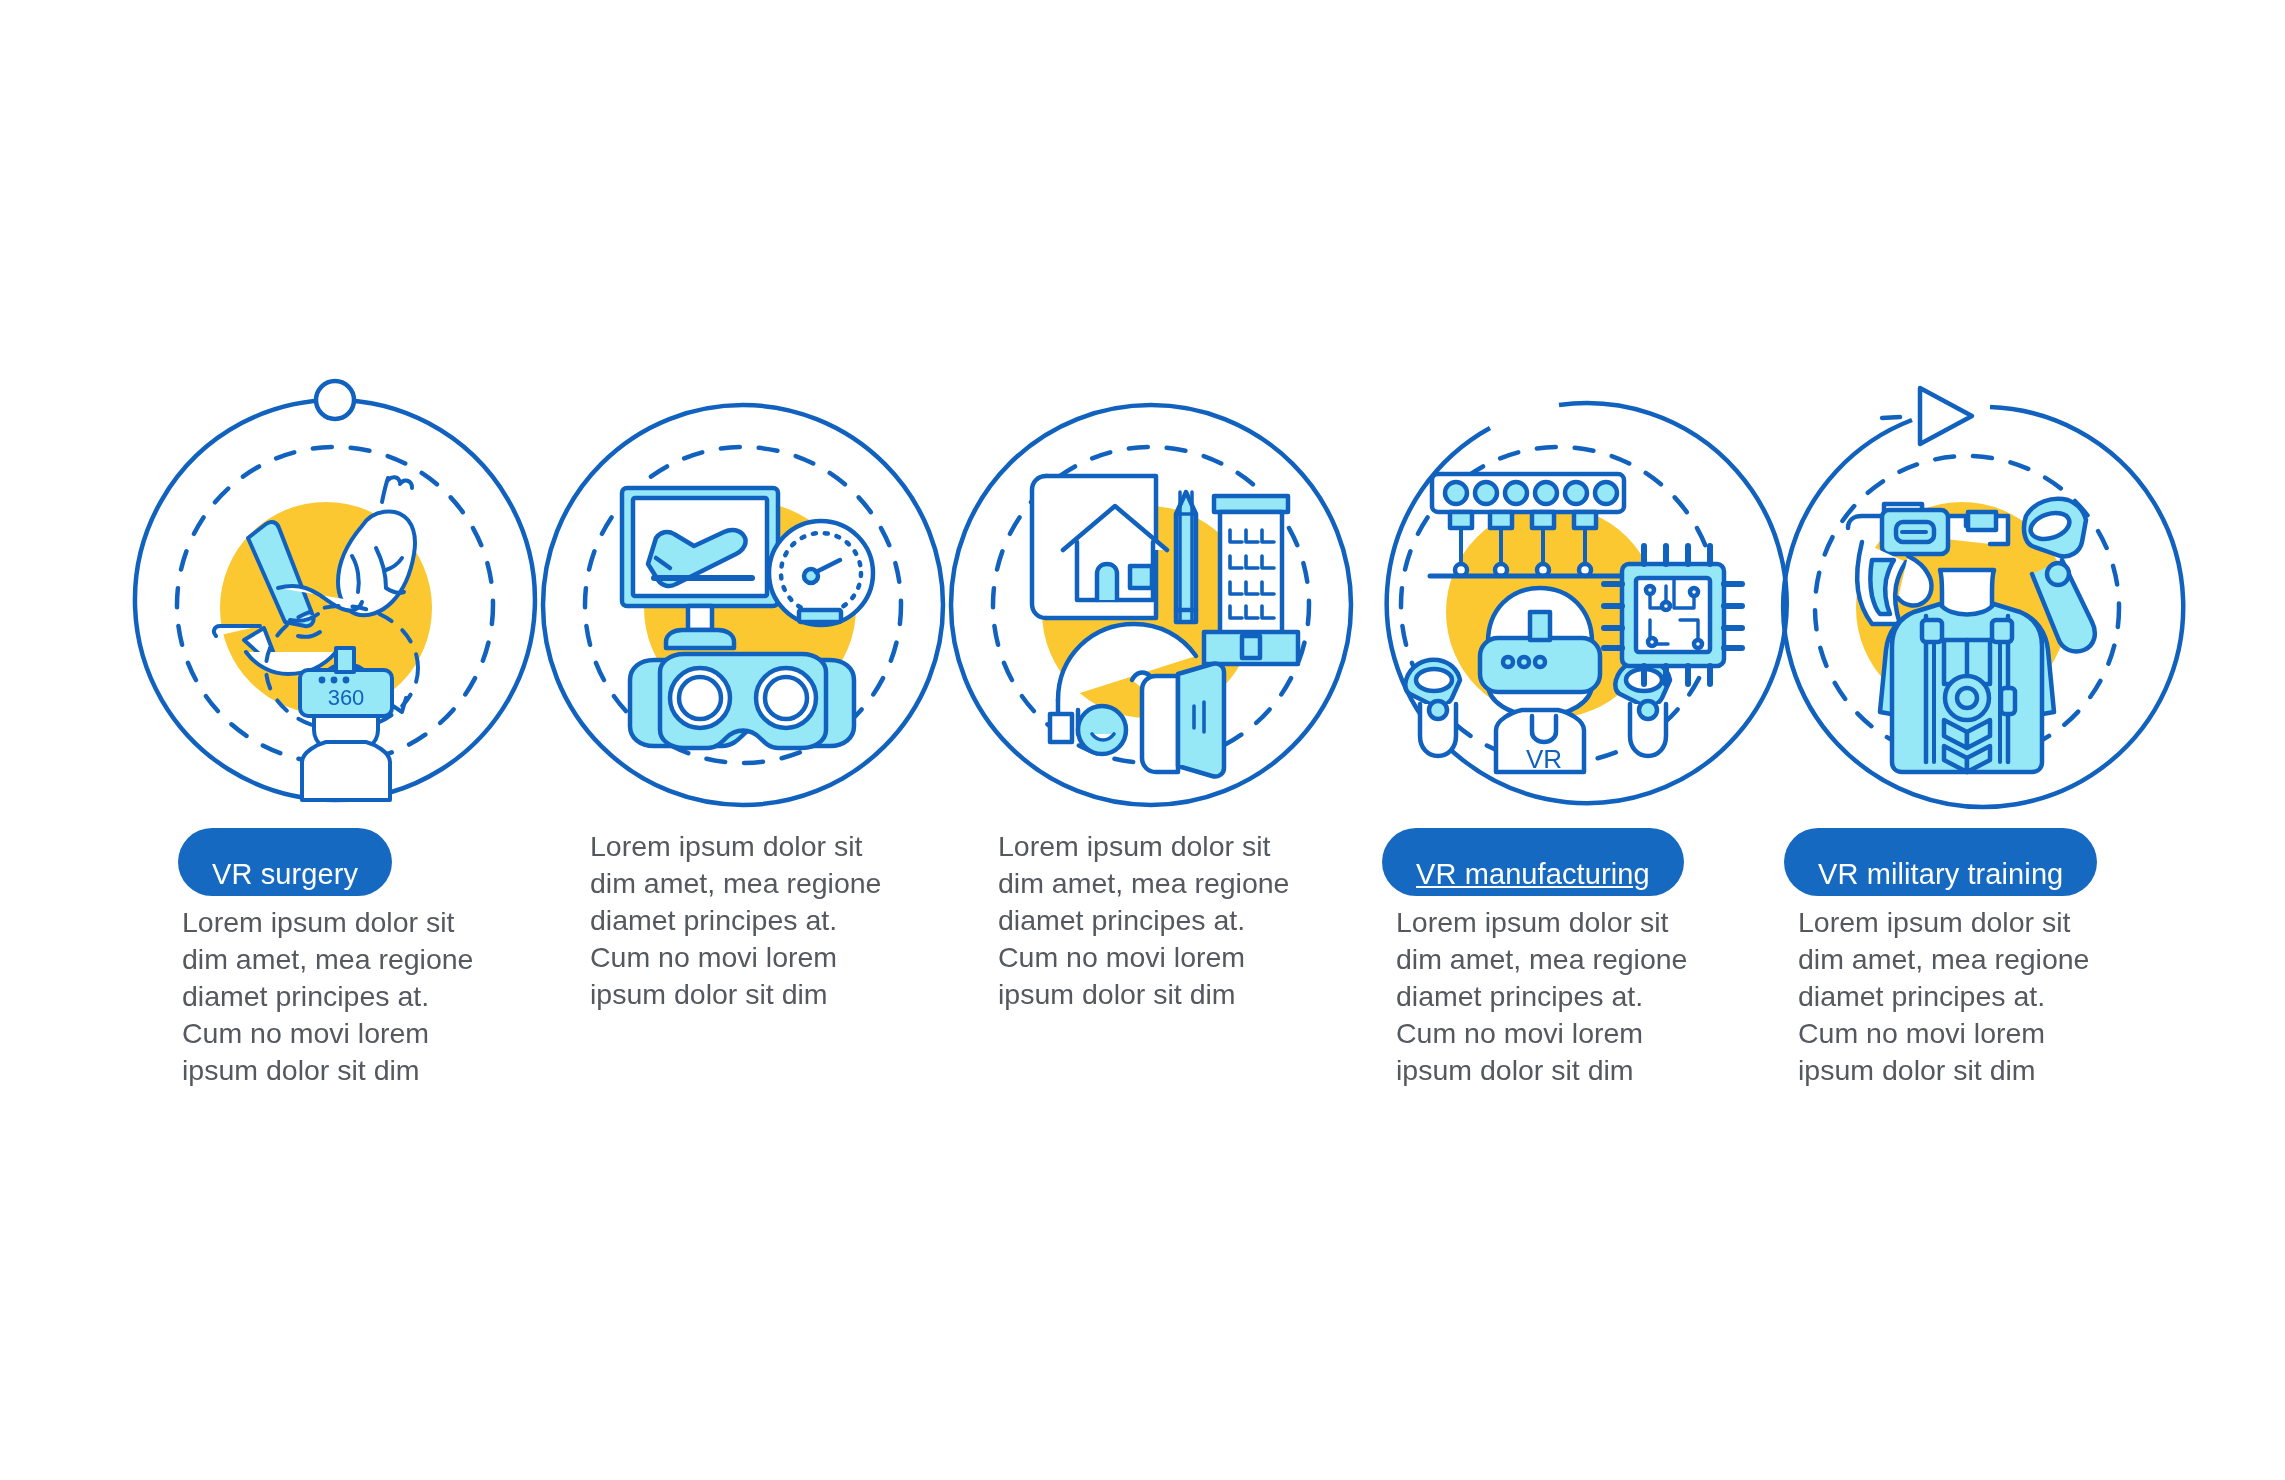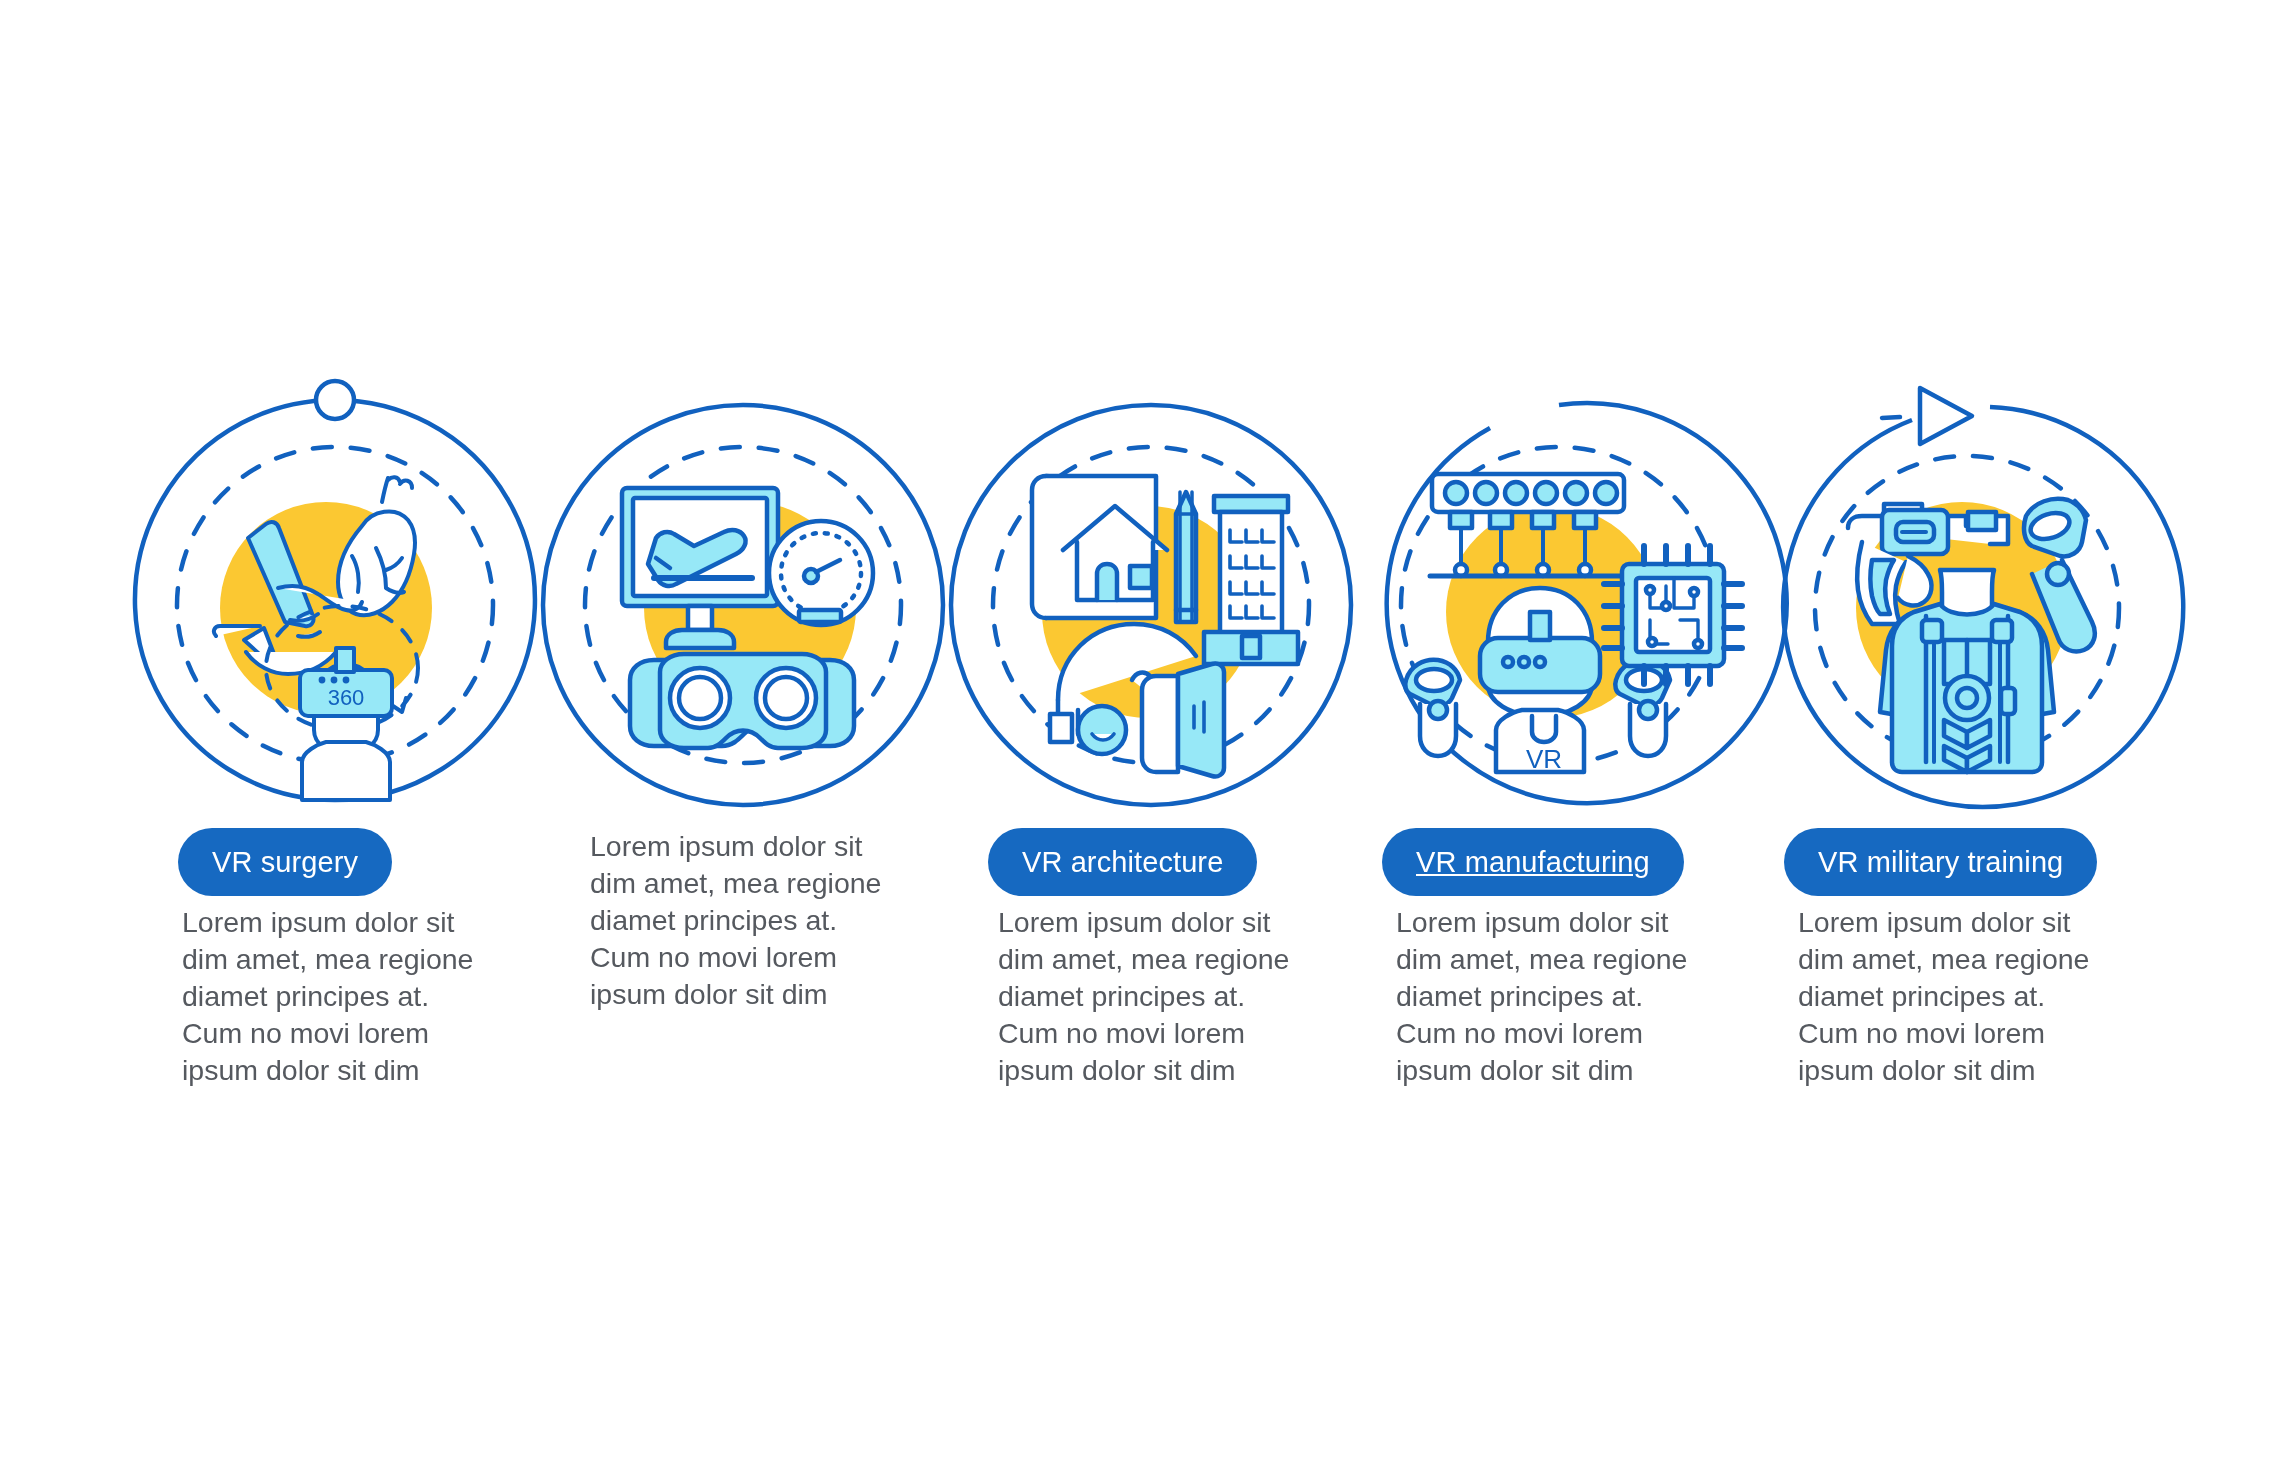--- a/index.html
+++ b/index.html
@@ -47,21 +47,21 @@
     top: 0;
     overflow: visible;
   }
   .pill {
     margin-top: 8px;
     background: #1669c1;
     color: #ffffff;
     border-radius: 100px;
     height: 68px;
     line-height: 68px;
-    padding: 0 34px;
+    padding: 12px 34px;
     font-size: 29px;
     font-weight: 400;
     letter-spacing: 0.1px;
     white-space: nowrap;
     display: inline-block;
     box-sizing: border-box;
     text-align: center;
   }
   .desc {
     margin-top: 8px;
@@ -226,21 +226,20 @@
             <path d="M104 334 l22 0 l0 28 l-22 0 z"></path>
             <circle cx="156" cy="350" r="24" fill="#97e8f7"></circle>
             <path d="M146 354 c6 8 16 8 22 0" stroke-width="3.6"></path>
             <path d="M186 300 c4 -8 12 -10 18 -4 l56 44 c6 4 4 14 -4 16"></path>
             <path d="M196 310 l0 68 c0 8 6 14 14 14 l22 0 l0 -96 l-22 0 c-8 0 -14 6 -14 14 z"></path>
             <path d="M232 294 l34 -10 c6 -2 12 2 12 8 l0 96 c0 6 -6 10 -12 8 l-34 -10 z" fill="#97e8f7"></path>
             <path d="M248 326 l0 22 M258 322 l0 30" stroke-width="3.6"></path>
           </g>
         </svg>
       </div>
-      <div class="pill">VR architecture</div>
       <div class="desc">Lorem ipsum dolor sit dim amet, mea regione diamet principes at. Cum no movi lorem ipsum dolor sit dim</div>
     </div>
 
     <div class="step step-3">
       <div class="circle-zone">
         <svg width="408" height="440" viewBox="0 0 408 440">
           <g stroke="#1161bf" fill="none" stroke-width="4.5">
             <path d="M205 25 A200 200 0 1 1 136 48"></path>
           </g>
           <g stroke="#1161bf" fill="none" stroke-width="4.5" stroke-dasharray="19 19" stroke-linecap="round">

